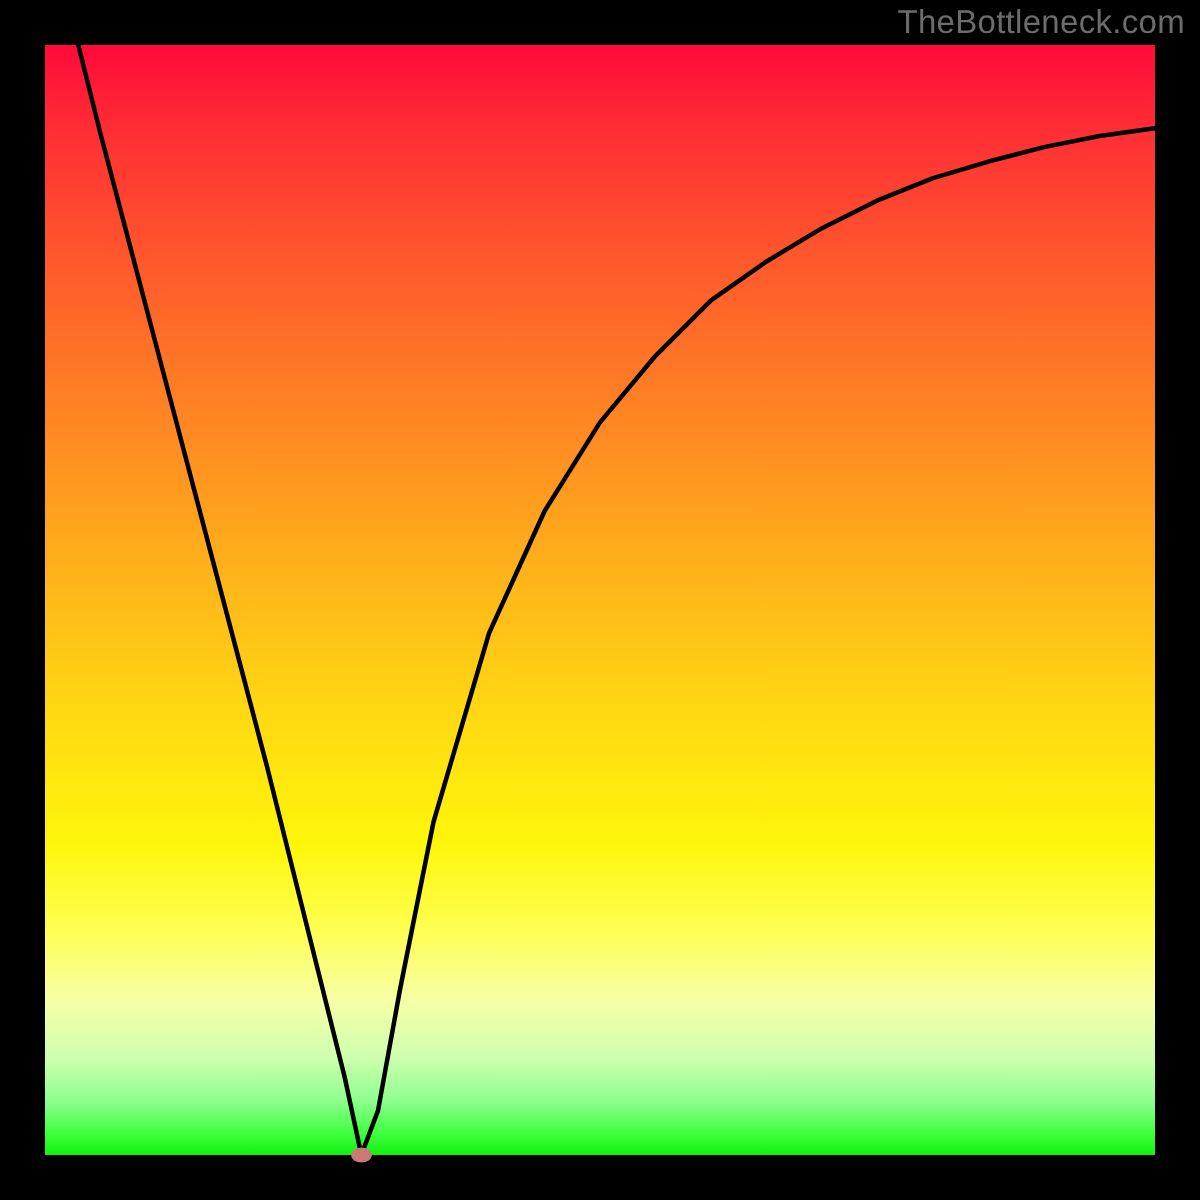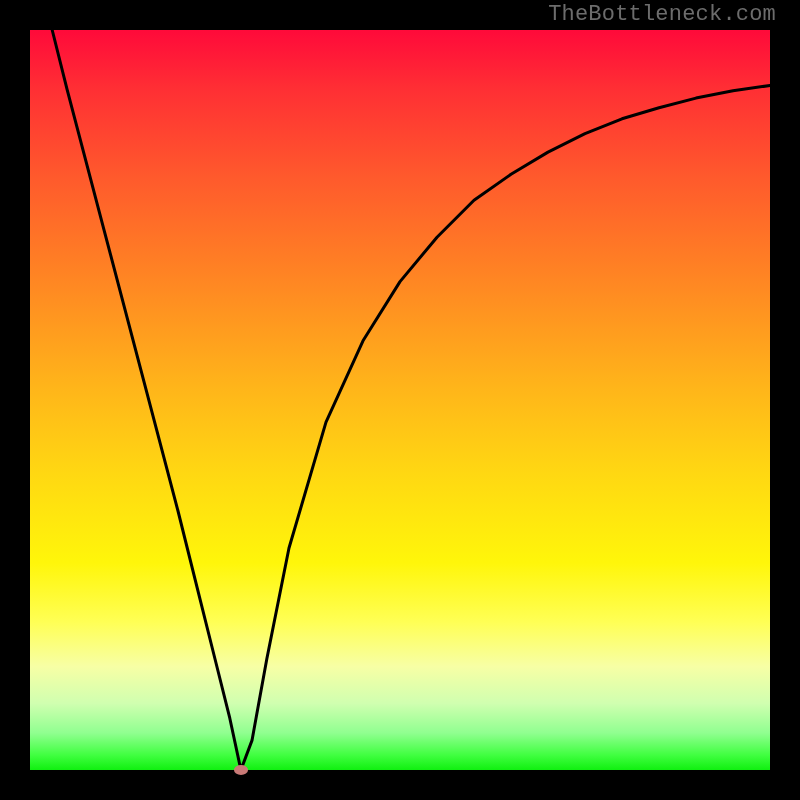--- a/index.html
+++ b/index.html
@@ -28,22 +28,22 @@
       #f7ffa5 86%,
       #d0ffb0 91%,
       #90ff90 95%,
       #40ff40 98%,
       #10f010 100%
     );
   }
   .watermark {
     position: absolute;
     top: 2px;
-    right: 24px;
-    font-family: Liberation Mono, monospace;
+    right: 10px;
+    font-family: Liberation Sans, sans-serif;
     font-size: 22px;
     color: #6c6c6c;
     font-weight: 500;
     letter-spacing: 0.2px;
     text-align: right;
   }
   svg.curve {
     position: absolute;
     left: 0;
     top: 0;

